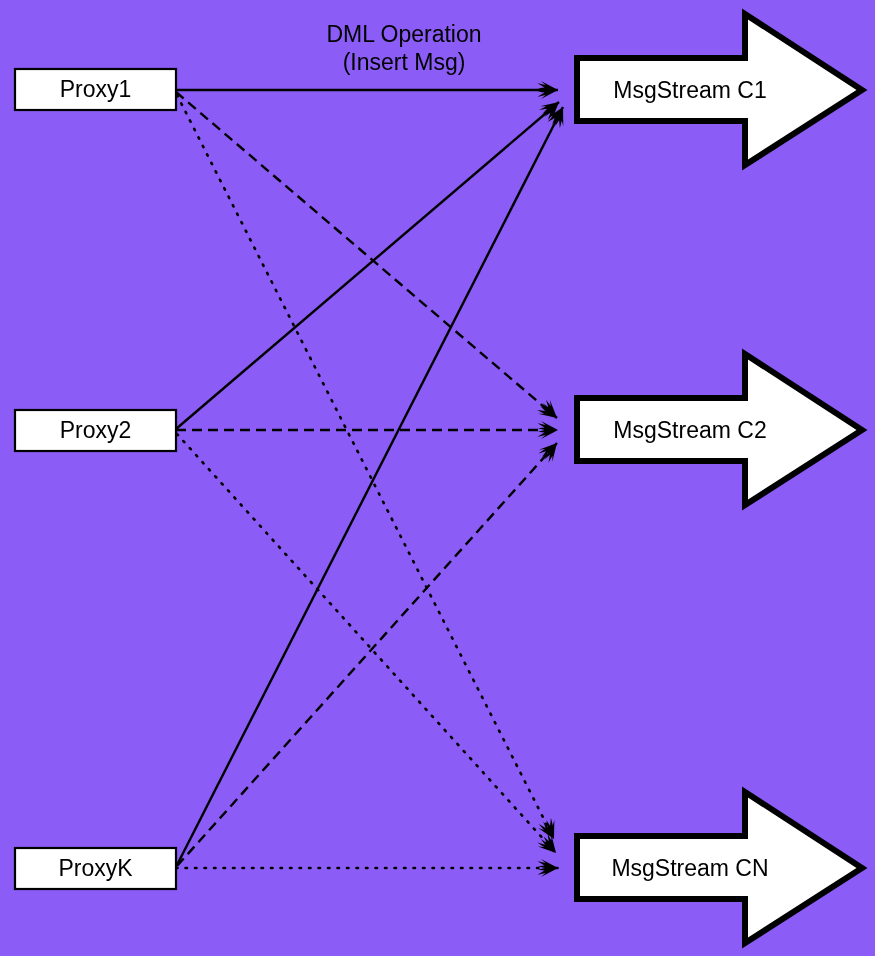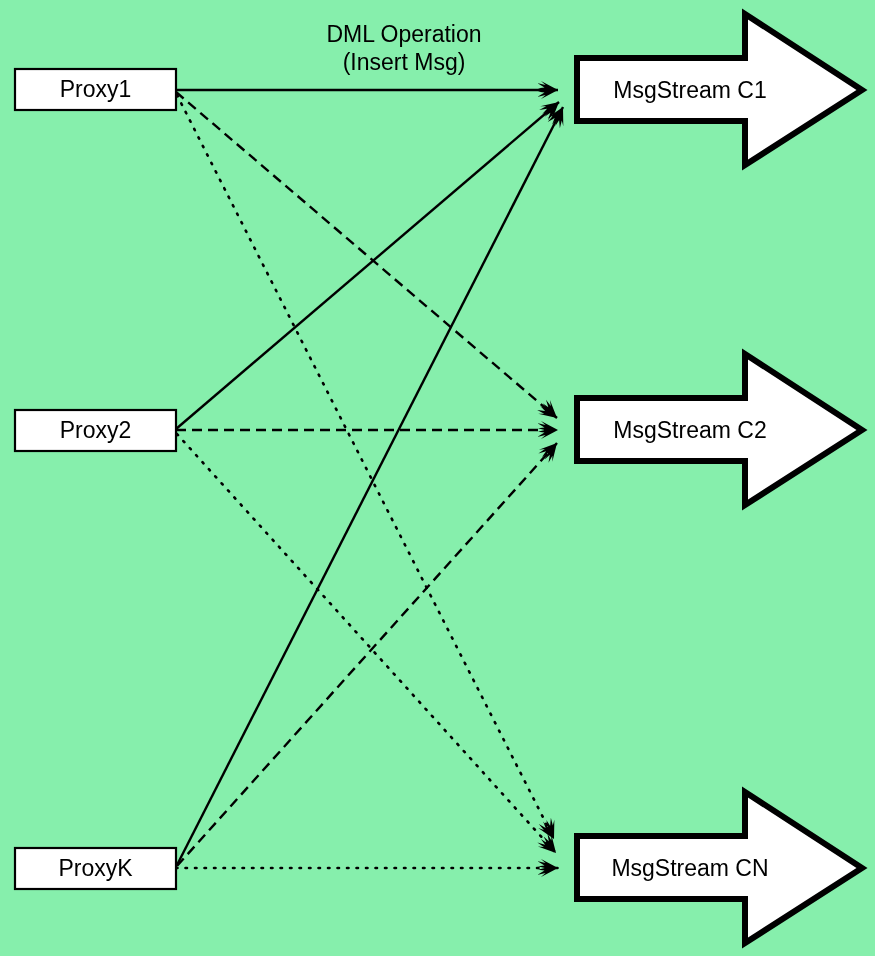--- a/index.html
+++ b/index.html
@@ -7,21 +7,21 @@
     padding: 0;
     background: #ffffff;
   }
   body {
     font-family: "Liberation Sans", sans-serif;
   }
   #diagram-root {
     position: relative;
     width: 875px;
     height: 956px;
-    background: #86efac;
+    background: #8b5cf6;
     overflow: hidden;
   }
   #diagram-svg {
     position: absolute;
     top: 0;
     left: 0;
     width: 875px;
     height: 956px;
     display: block;
   }

